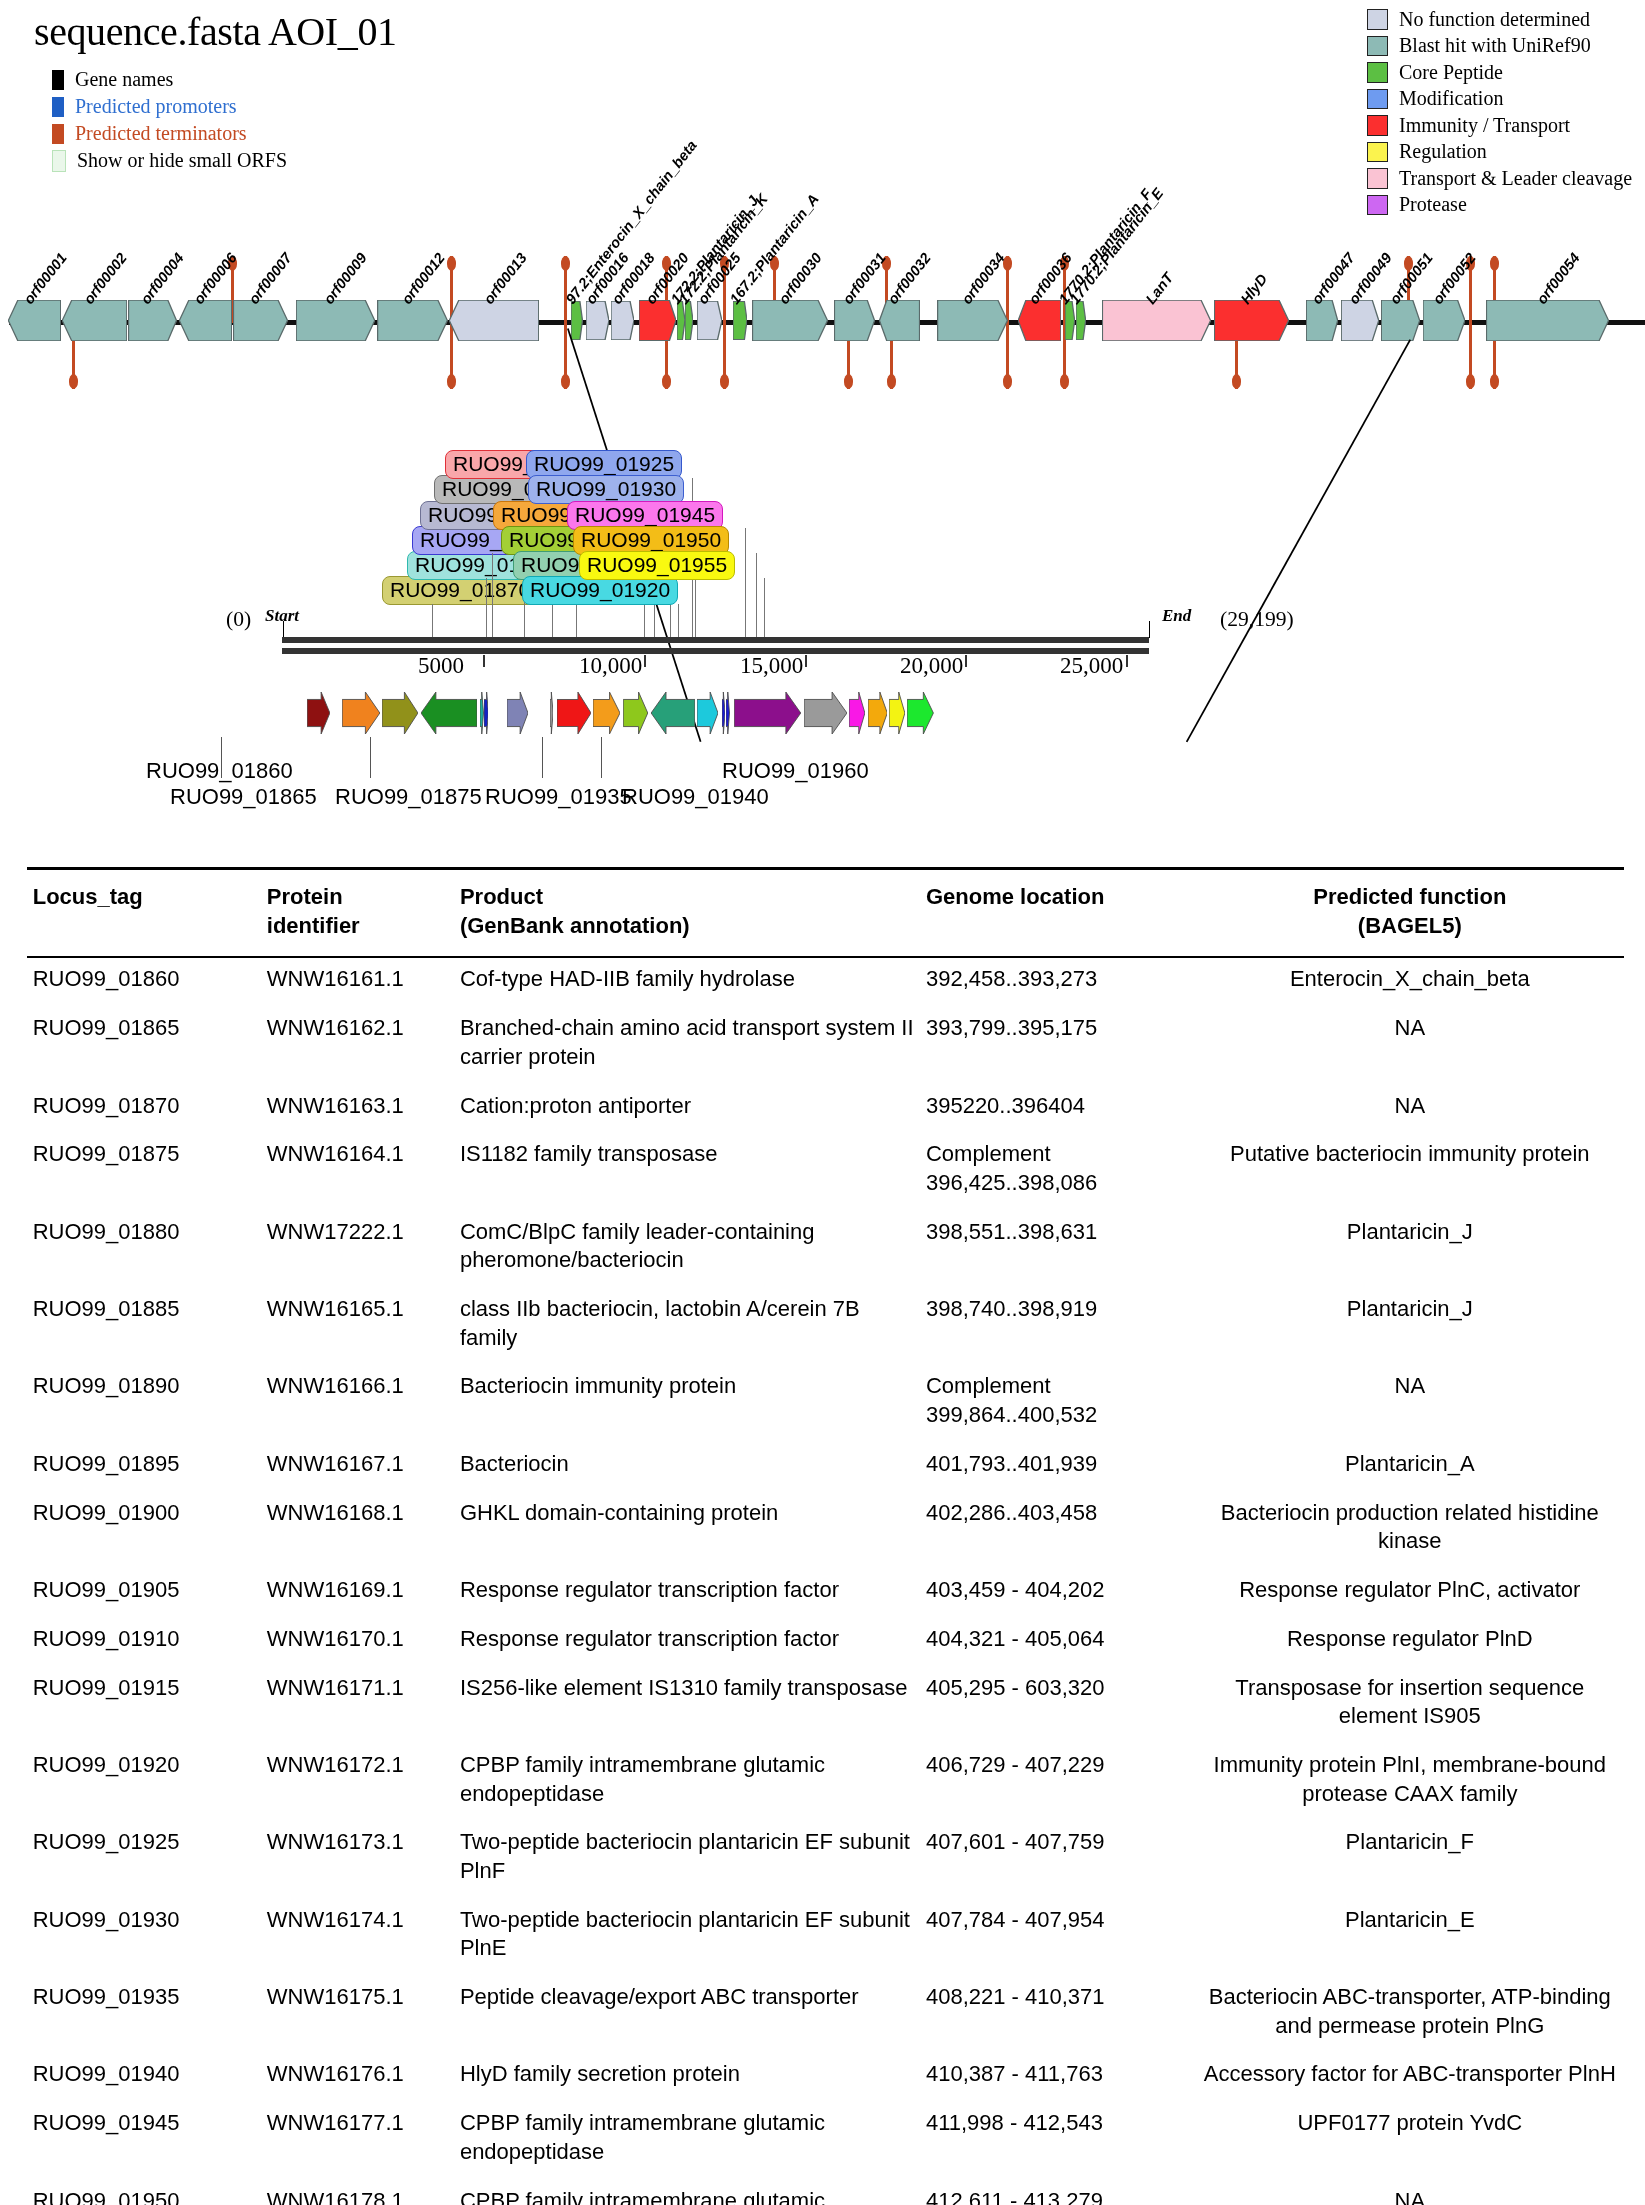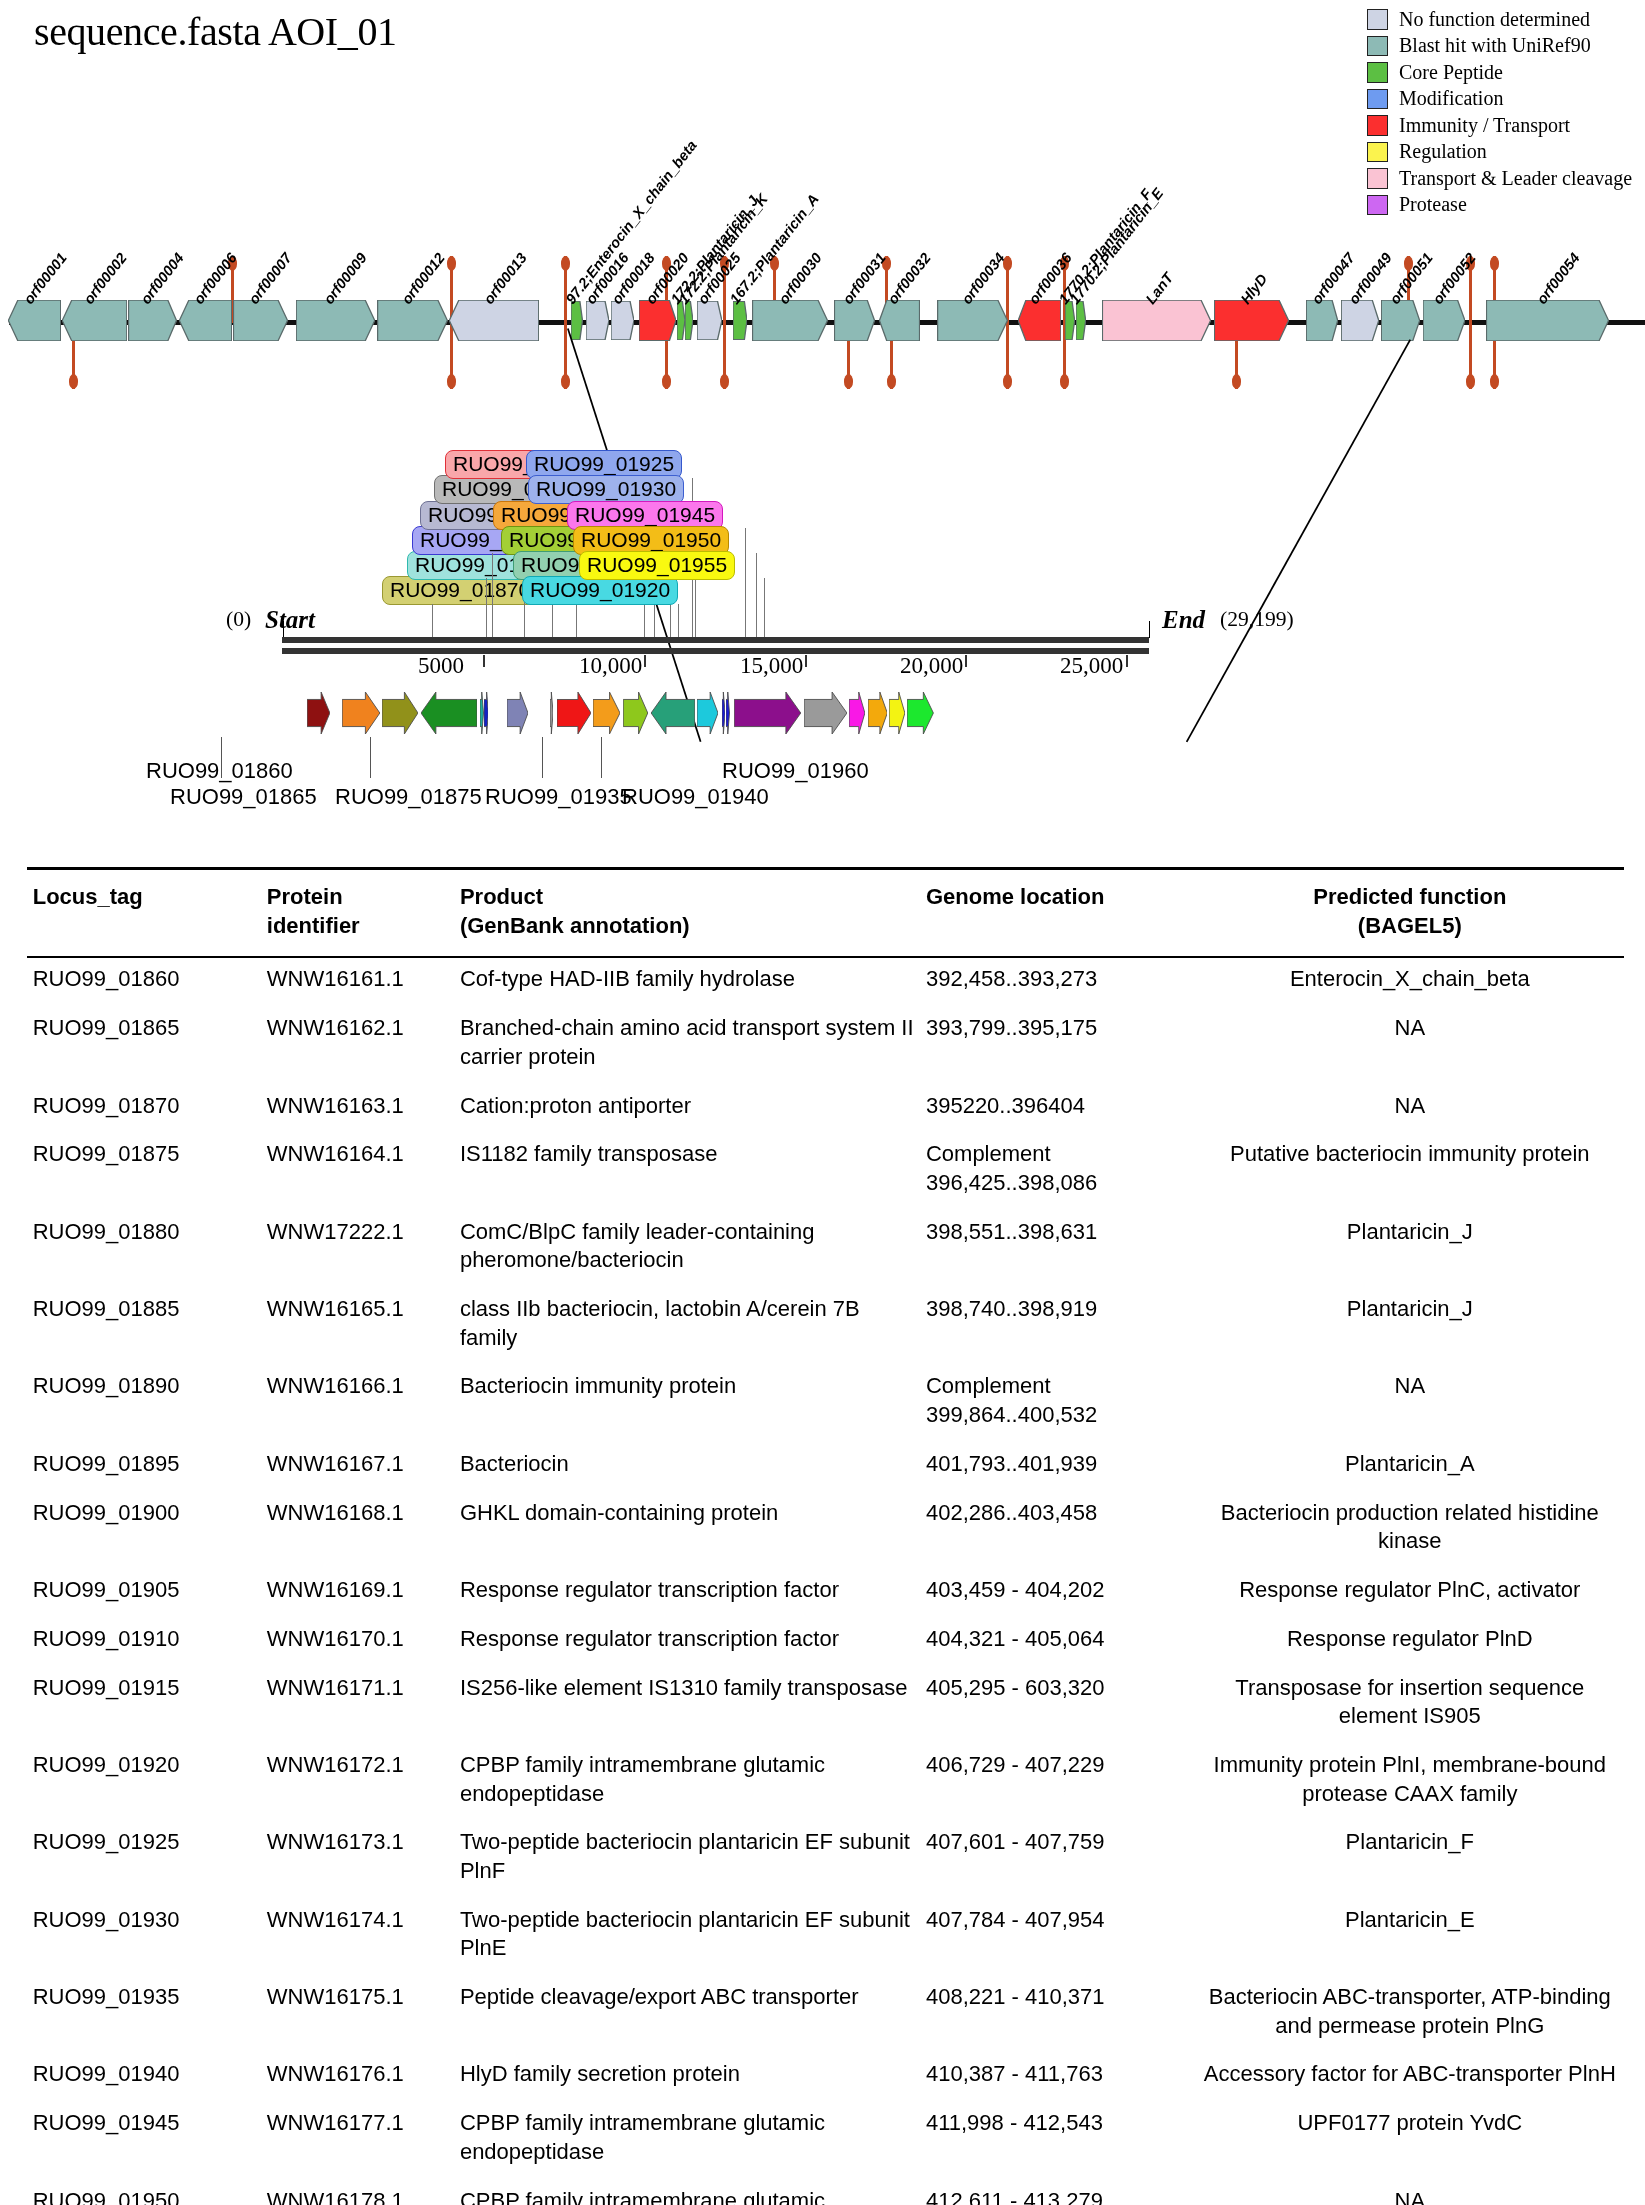--- a/index.html
+++ b/index.html
@@ -59,21 +59,21 @@
     padding:1.8px 7px 3.5px 7px;
     font-family:"Liberation Sans", sans-serif;
     font-size:21px;line-height:1.05;
     white-space:nowrap;color:#000;
     box-sizing:border-box;
   }
   .leader{position:absolute;width:1.3px;background:#777;}
   .scalebar{position:absolute;background:#333;height:6.2px;}
   .tick{position:absolute;width:1.8px;height:12.3px;background:#333;}
   .ticklabel{position:absolute;font-family:"Liberation Serif", serif;font-size:23px;white-space:nowrap;}
-  .startend{position:absolute;font-family:"Liberation Serif", serif;font-weight:700;font-style:italic;font-size:25px;white-space:nowrap;}
+  .startend{position:absolute;font-family:"Liberation Serif", serif;font-weight:700;font-style:italic;font-size:17px;white-space:nowrap;}
   .coordlabel{position:absolute;font-family:"Liberation Serif", serif;font-size:21.6px;white-space:nowrap;}
   .bracket{position:absolute;border-left:1.8px solid #000;border-top:0;}
   .arrowgene{position:absolute;}
   .botlabel{position:absolute;font-family:"Liberation Sans", sans-serif;font-size:22px;white-space:nowrap;}
   .botleader{position:absolute;width:1.3px;background:#555;}
 
   
   .tblwrap{position:absolute;left:26.5px;top:867px;width:1597px;}
   table{border-collapse:collapse;width:1597px;}
   th,td{
@@ -96,20 +96,38 @@
   td.center{text-align:left;}
   .hdr-sub{display:block;}
 </style>
 </head>
 <body>
 
 <div class="page">
 
   <div class="title">sequence.fasta AOI_01</div>
 
+  <div class="legend-left" id="legend-left">
+      <div class="ll-row">
+        <div class="ll-sw" style="background: rgb(0, 0, 0);"></div>
+        <div class="ll-txt" style="color: rgb(0, 0, 0);">Gene names</div>
+      </div>
+      <div class="ll-row">
+        <div class="ll-sw" style="background: rgb(31, 95, 196);"></div>
+        <div class="ll-txt" style="color: rgb(47, 111, 208);">Predicted promoters</div>
+      </div>
+      <div class="ll-row">
+        <div class="ll-sw" style="background: rgb(195, 74, 34);"></div>
+        <div class="ll-txt" style="color: rgb(195, 74, 34);">Predicted terminators</div>
+      </div>
+      <div class="ll-row">
+        <div class="ll-sw" style="background: rgb(234, 247, 234); border: 0.9px solid rgb(185, 227, 185);"></div>
+        <div class="ll-txt" style="color: rgb(0, 0, 0);">Show or hide small ORFS</div>
+      </div>
+    </div>
 
   <div class="legend-right" id="legend-right">
       <div class="lr-row">
         <div class="lr-sw" style="background: rgb(206, 212, 228);"></div>
         <div class="lr-txt">No function determined</div>
       </div>
       <div class="lr-row">
         <div class="lr-sw" style="background: rgb(141, 186, 181);"></div>
         <div class="lr-txt">Blast hit with UniRef90</div>
       </div>

